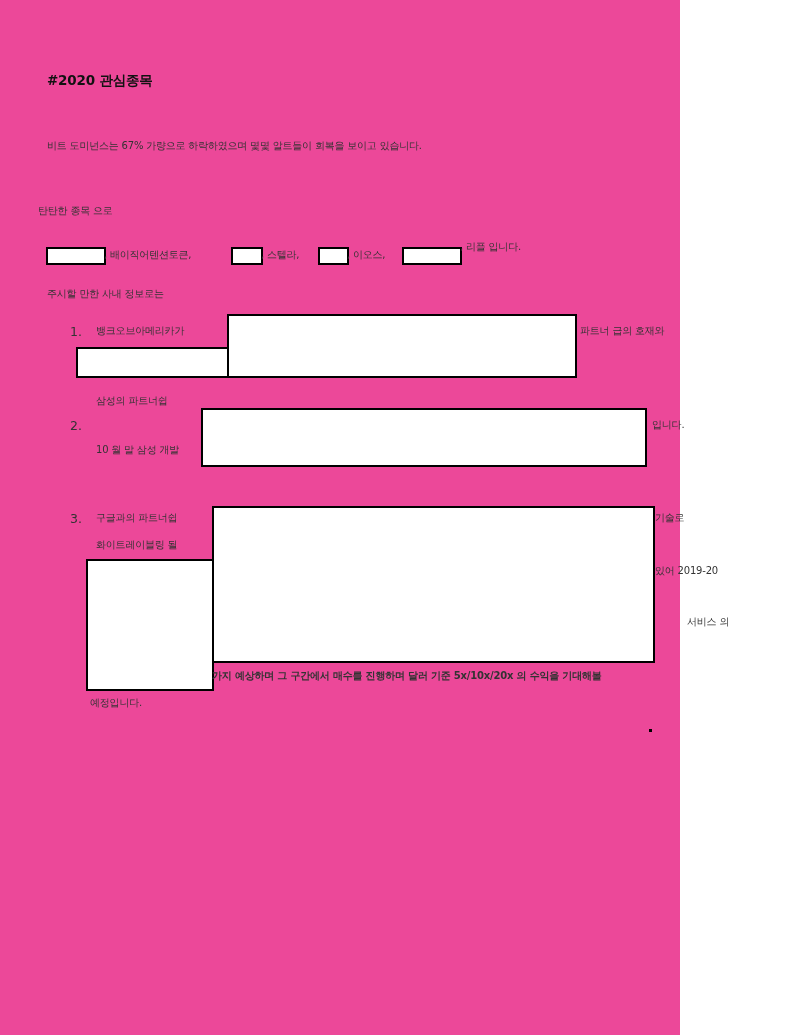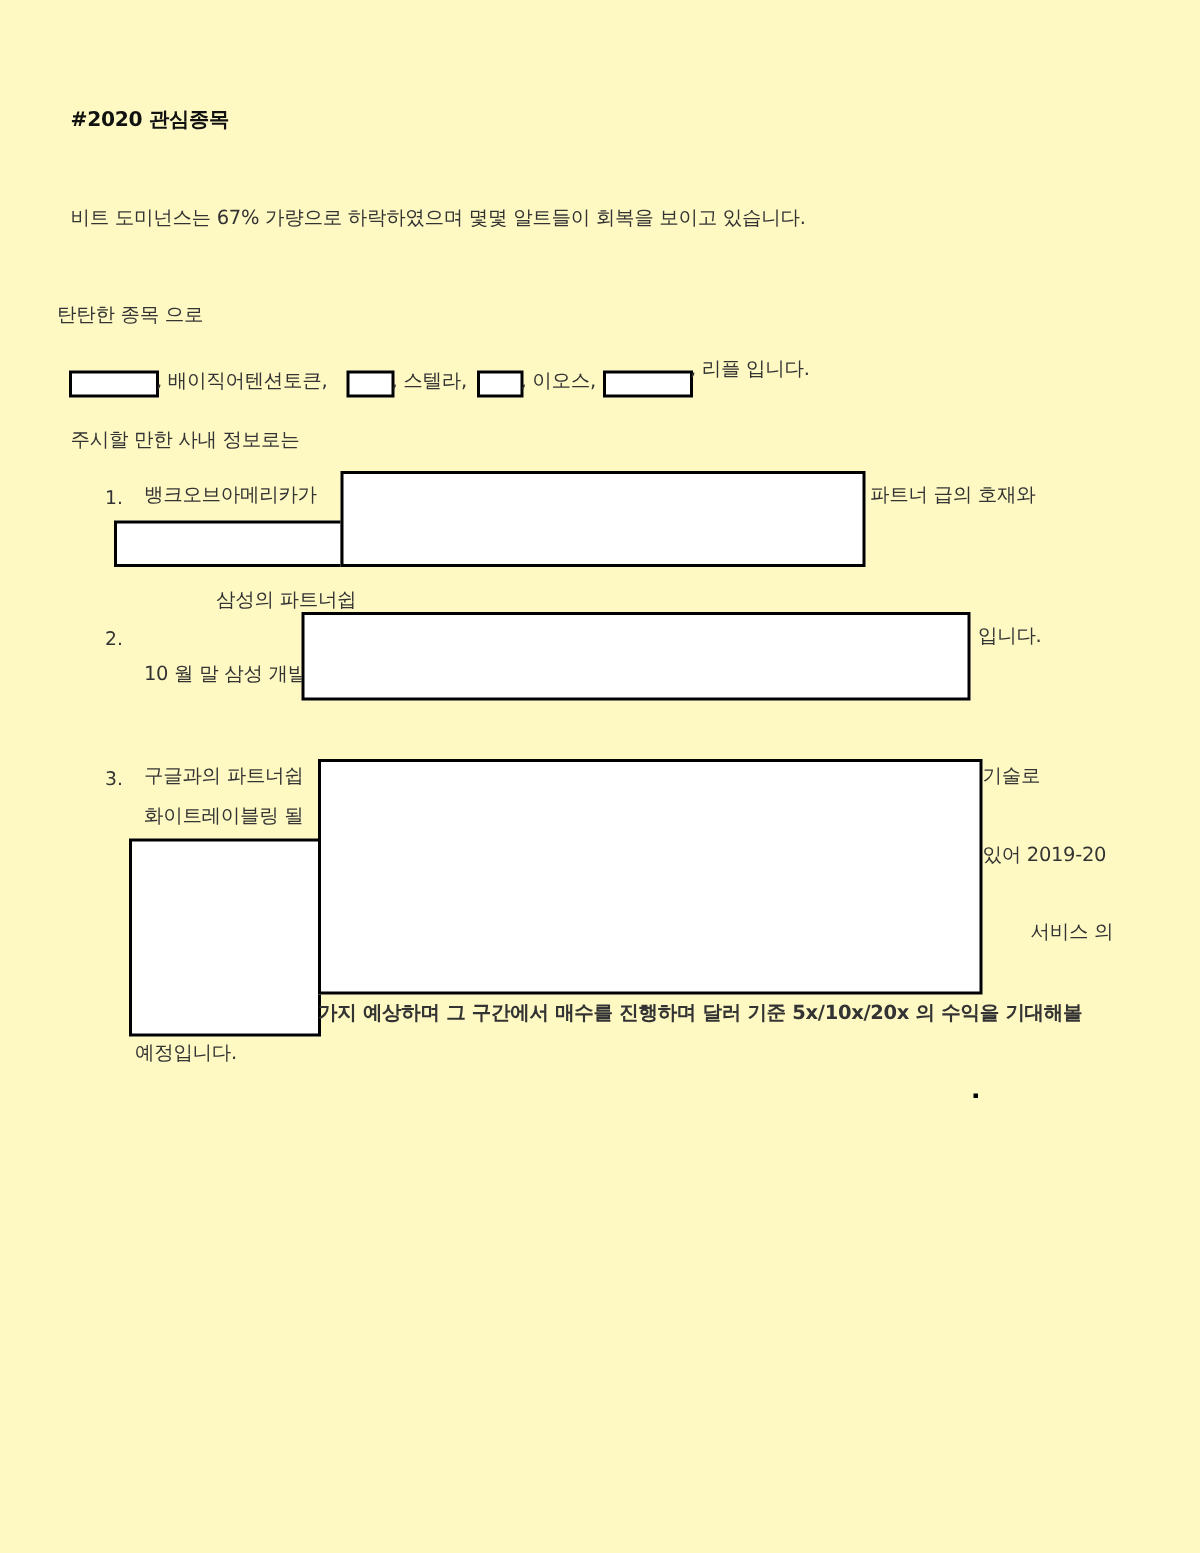--- a/index.html
+++ b/index.html
@@ -11,27 +11,27 @@
       width: 800px;
       height: 1035px;
       position: relative;
       overflow: hidden;
       font-family: "DejaVu Sans", "Liberation Sans", sans-serif;
       color: #2a2a2a;
     }
     .page {
       position: absolute;
       left: 0; top: 0;
-      width: 800px; height: 1035px;
-      background: #fef9c3;
+      width: 680px; height: 1035px;
+      background: #ec4899;
     }
     .txt {
       position: absolute;
       white-space: nowrap;
-      font-size: 13px;
+      font-size: 10px;
       line-height: 18px;
       color: #333333;
       letter-spacing: -0.2px;
     }
     .title {
       font-weight: bold;
       font-size: 13.5px;
       color: #111111;
     }
     .num {
@@ -75,21 +75,21 @@
 
   <div class="txt" style="left:47px; top:285px;">주시할 만한 사내 정보로는</div>
 
   <div class="num" style="left:70px; top:323px;">1.</div>
   <div class="txt" style="left:96px; top:322px;">뱅크오브아메리카가</div>
   <div class="redact" style="left:76px; top:347px; width:153px; height:31px;"></div>
   <div class="redact" style="left:227px; top:314px; width:350px; height:64px;"></div>
   <div class="txt" style="left:580px; top:322px;">파트너 급의 호재와</div>
 
   <div class="num" style="left:70px; top:417px;">2.</div>
-  <div class="txt" style="left:96px; top:392px;margin-left:48px;">삼성의 파트너쉽</div>
+  <div class="txt" style="left:96px; top:392px;">삼성의 파트너쉽</div>
   <div class="txt" style="left:96px; top:441px;">10 월 말 삼성 개발</div>
   <div class="redact" style="left:201px; top:408px; width:446px; height:59px;"></div>
   <div class="txt" style="left:652px; top:416px;">입니다.</div>
 
   <div class="num" style="left:70px; top:510px;">3.</div>
   <div class="txt" style="left:96px; top:509px;">구글과의 파트너쉽</div>
   <div class="txt" style="left:96px; top:536px;">화이트레이블링 될</div>
   <div class="redact" style="left:86px; top:559px; width:128px; height:132px;"></div>
   <div class="redact" style="left:212px; top:506px; width:443px; height:157px;"></div>
   <div class="txt" style="left:655px; top:509px;">기술로</div>

